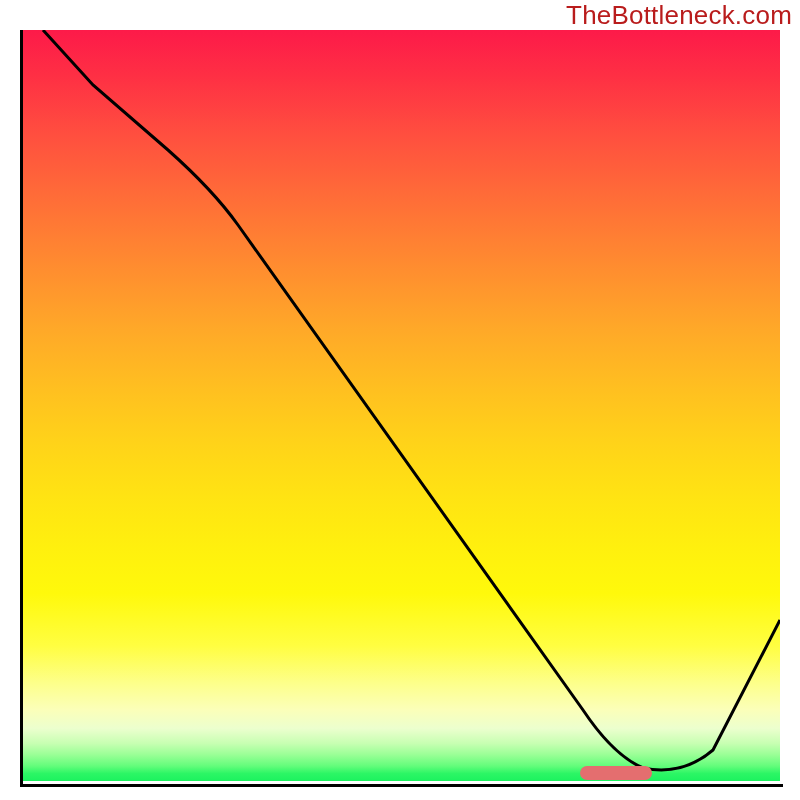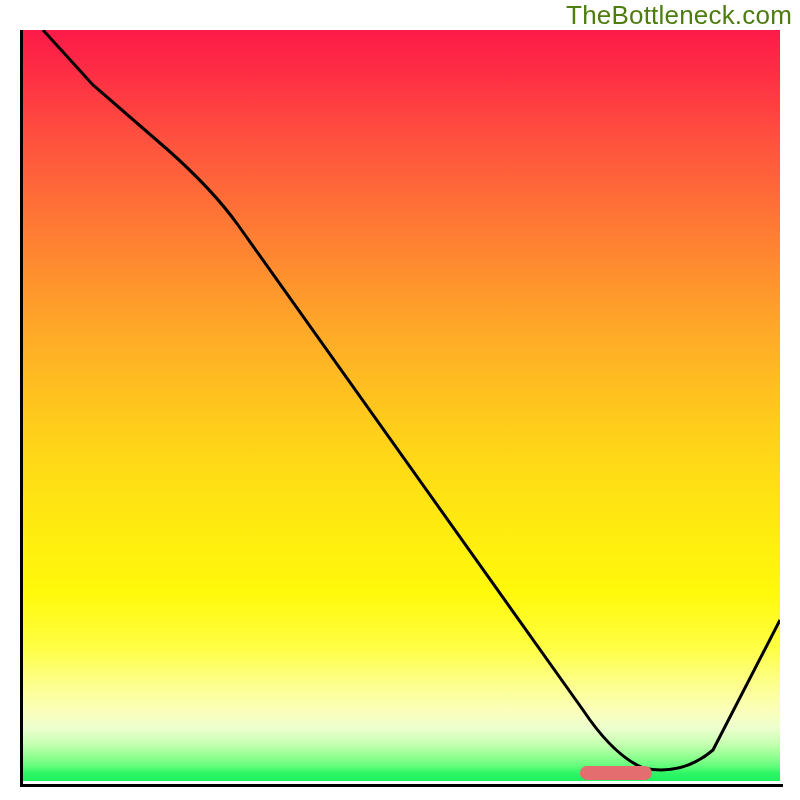--- a/index.html
+++ b/index.html
@@ -14,21 +14,21 @@
   .container {
     position: relative;
     width: 800px;
     height: 800px;
   }
   .watermark {
     position: absolute;
     top: 0;
     right: 8px;
     font-size: 26px;
-    color: #4d7c0f;
+    color: #b91c1c;
     font-weight: 400;
     letter-spacing: 0.2px;
   }
   .plot-box {
     position: absolute;
     left: 20px;
     top: 30px;
     width: 760px;
     height: 754px;
     border: 3px solid #000;

